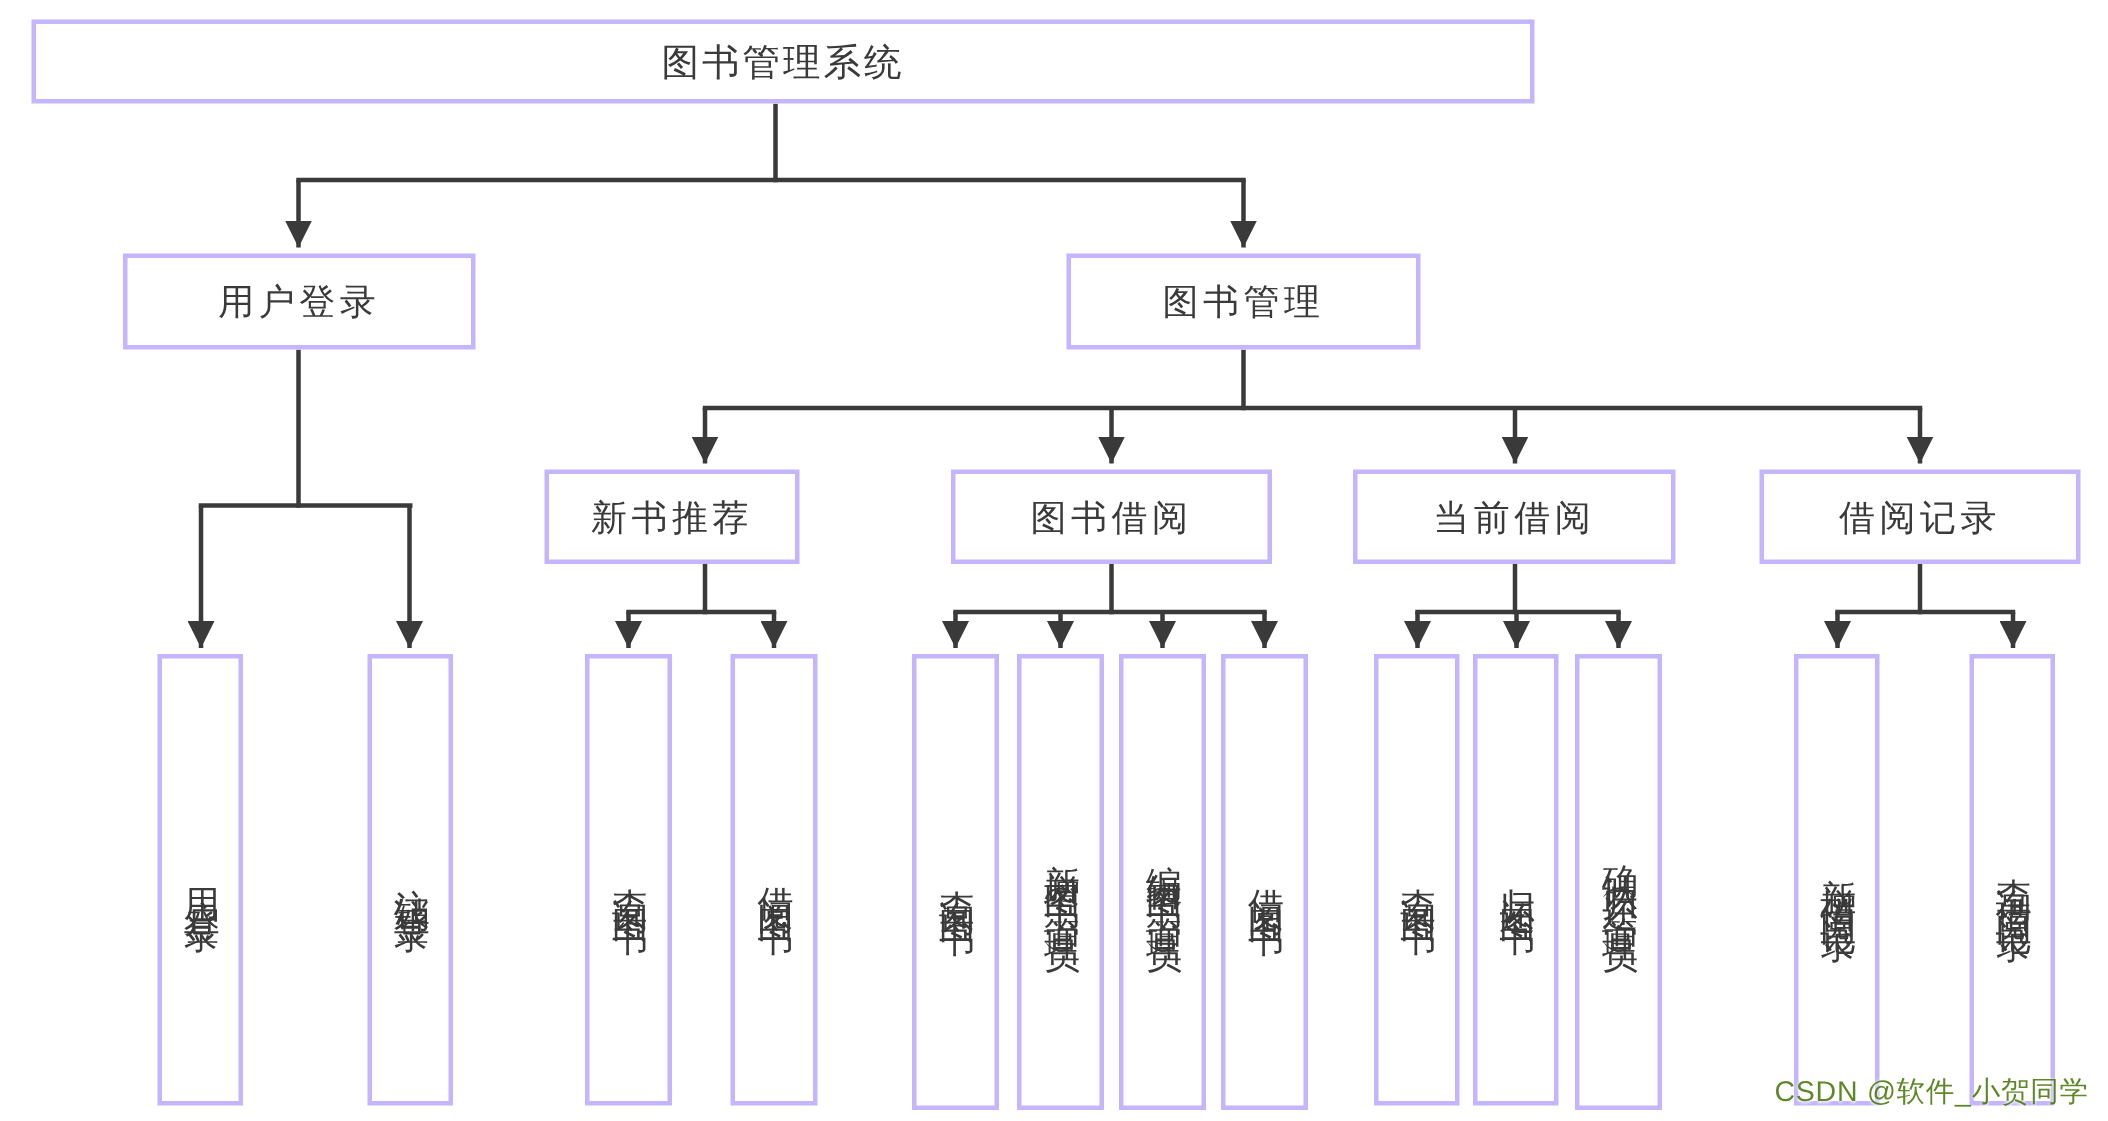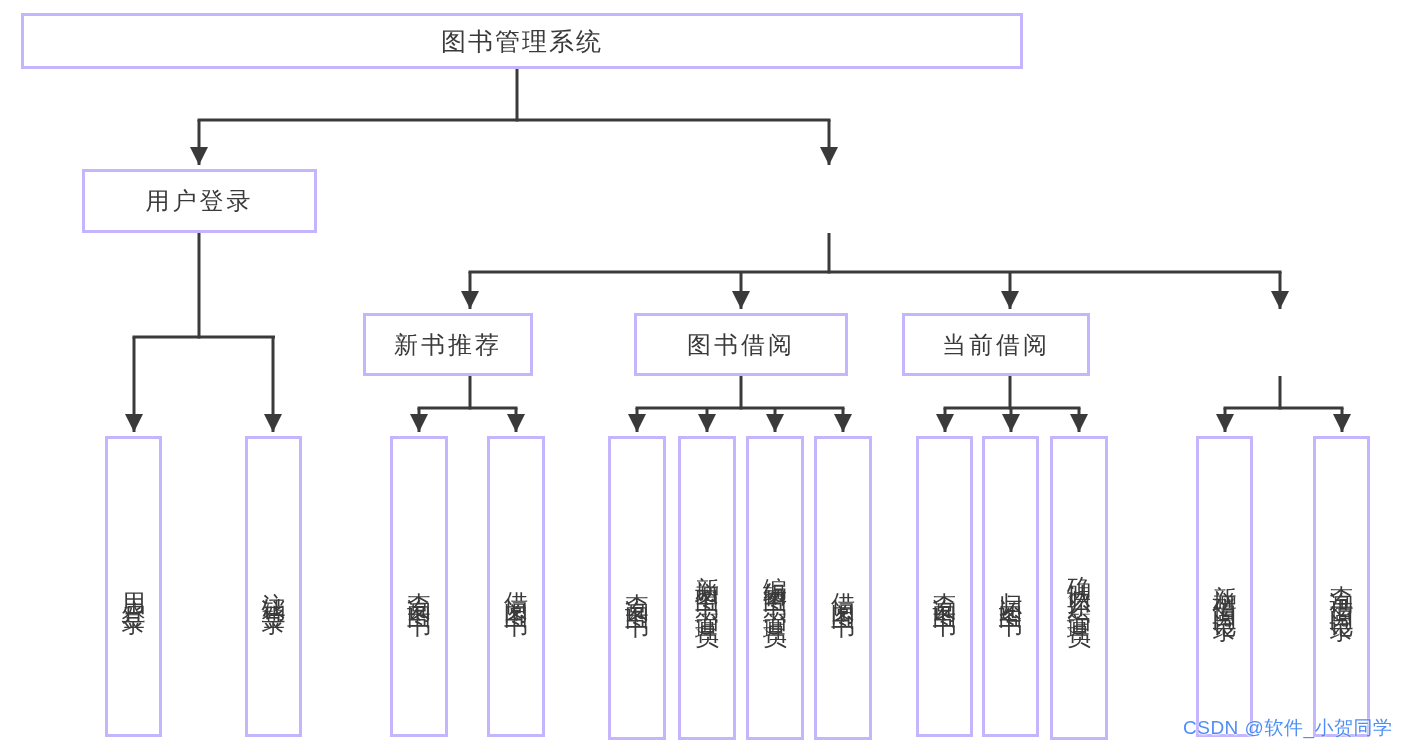--- a/index.html
+++ b/index.html
@@ -13,21 +13,21 @@
     display:flex;align-items:center;justify-content:center;
   }
   .hnode .lbl{font-size:24px;letter-spacing:3px;white-space:nowrap;}
   .root .lbl{font-size:25px;letter-spacing:2px;}
   .vnode .lbl{
     writing-mode:vertical-rl;text-orientation:mixed;
     font-size:24px;line-height:1;letter-spacing:7px;
   }
   .watermark{
     position:absolute;left:1183px;top:715px;font-size:19px;letter-spacing:0.5px;
-    color:#3b82f6;opacity:.9;white-space:nowrap;
+    color:#4d7c0f;opacity:.9;white-space:nowrap;
     text-shadow:0 0 2px rgba(255,255,255,.95), 0 1px 2px rgba(255,255,255,.9);
   }
 </style>
 </head>
 <body>
 
 <div class="canvas">
 
   <svg class="connectors" viewBox="0 0 1405 747" xmlns="http://www.w3.org/2000/svg">
     <defs>
@@ -79,29 +79,35 @@
     </g>
   </svg>
 
   <div class="node hnode root" style="left:21px;top:13px;width:1002px;height:56px;">
     <span class="lbl">图书管理系统</span>
   </div>
 
   <div class="node hnode" style="left:82px;top:169px;width:235px;height:64px;">
     <span class="lbl">用户登录</span>
   </div>
+  <div class="node hnode" style="left:711px;top:169px;width:236px;height:64px;">
+    <span class="lbl">图书管理</span>
+  </div>
 
   <div class="node hnode" style="left:363px;top:313px;width:170px;height:63px;">
     <span class="lbl">新书推荐</span>
   </div>
   <div class="node hnode" style="left:634px;top:313px;width:214px;height:63px;">
     <span class="lbl">图书借阅</span>
   </div>
-  <div class="node hnode" style="left:902px;top:313px;width:188px;height:63px;">
+  <div class="node hnode" style="left:902px;top:313px;width:215px;height:63px;">
     <span class="lbl">当前借阅</span>
+  </div>
+  <div class="node hnode" style="left:1173px;top:313px;width:214px;height:63px;">
+    <span class="lbl">借阅记录</span>
   </div>
 
   <div class="node vnode" style="left:105px;top:436px;width:57px;height:301px;">
     <span class="lbl">用户登录</span>
   </div>
   <div class="node vnode" style="left:245px;top:436px;width:57px;height:301px;">
     <span class="lbl">注销登录</span>
   </div>
 
   <div class="node vnode" style="left:390px;top:436px;width:58px;height:301px;">

